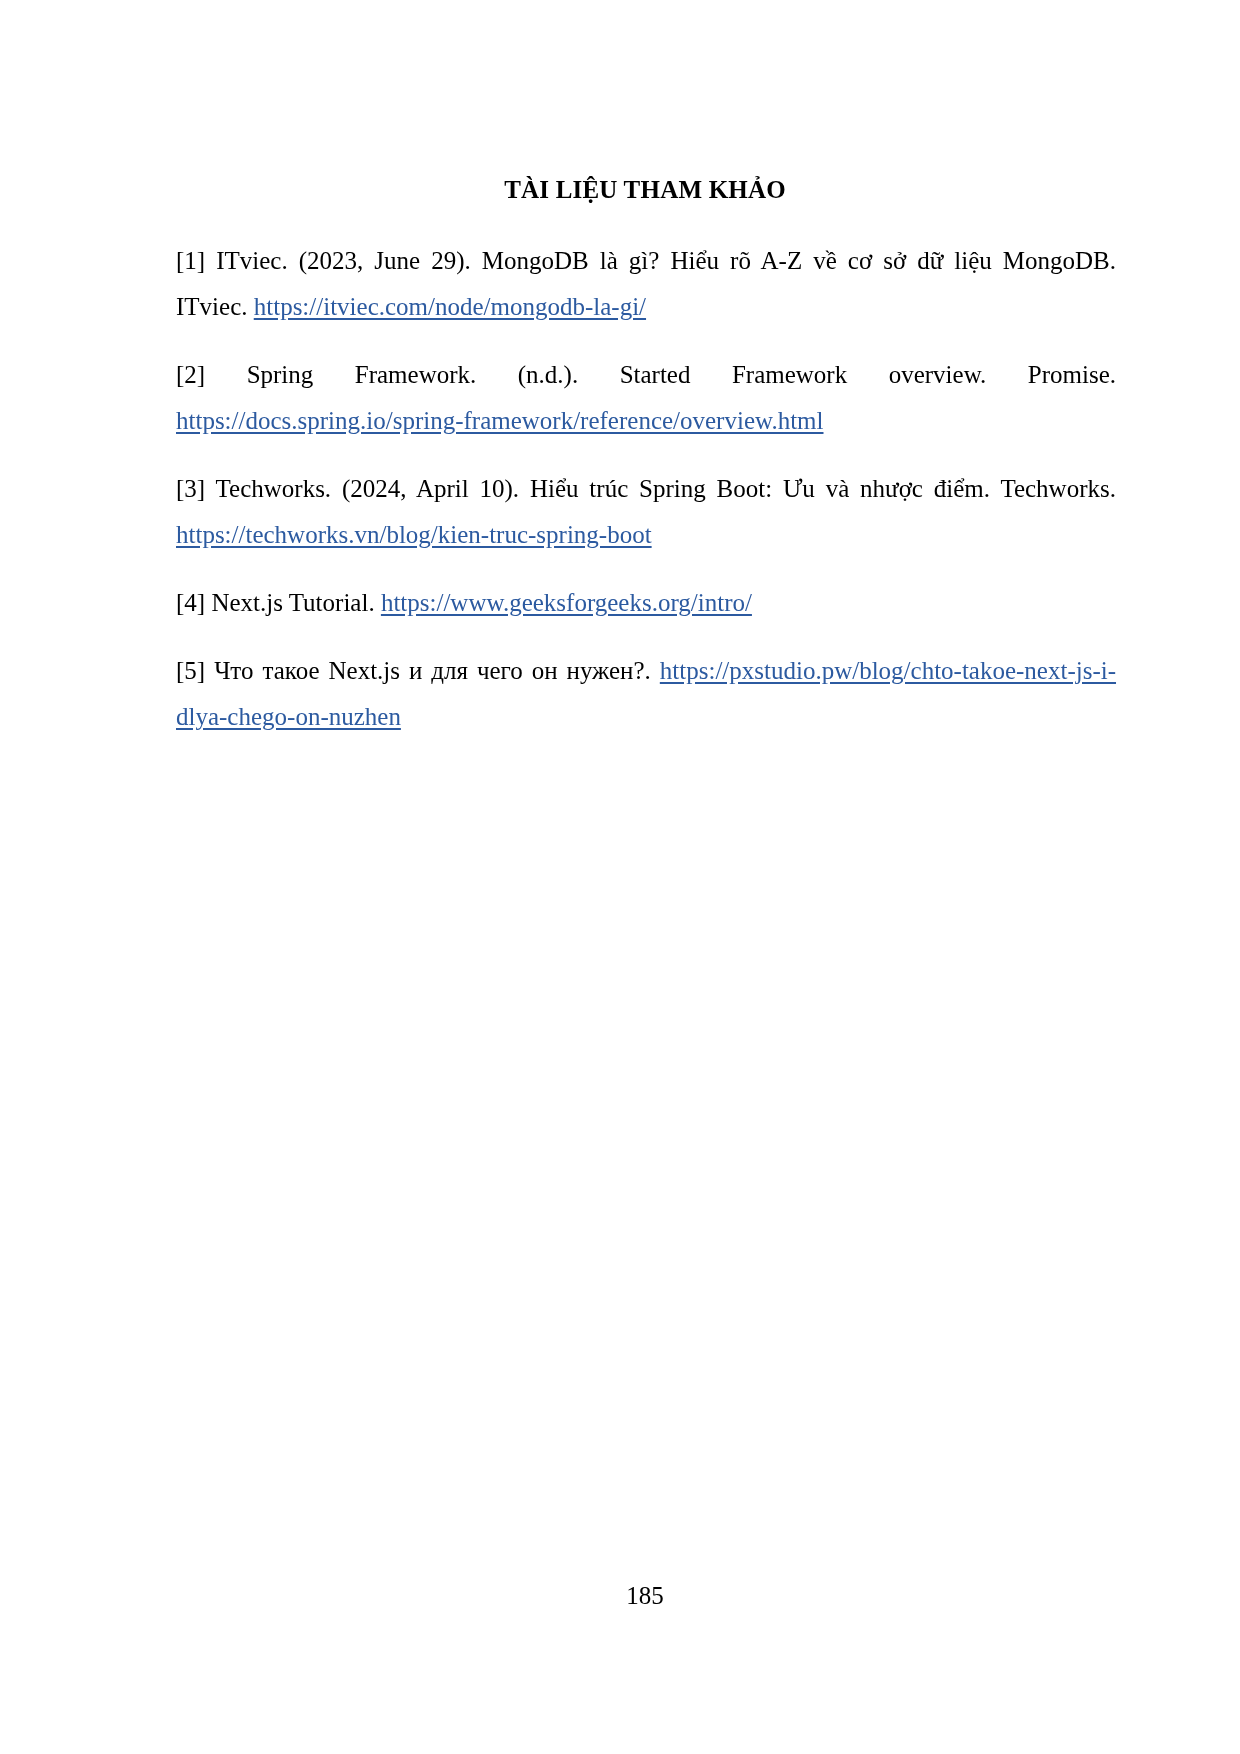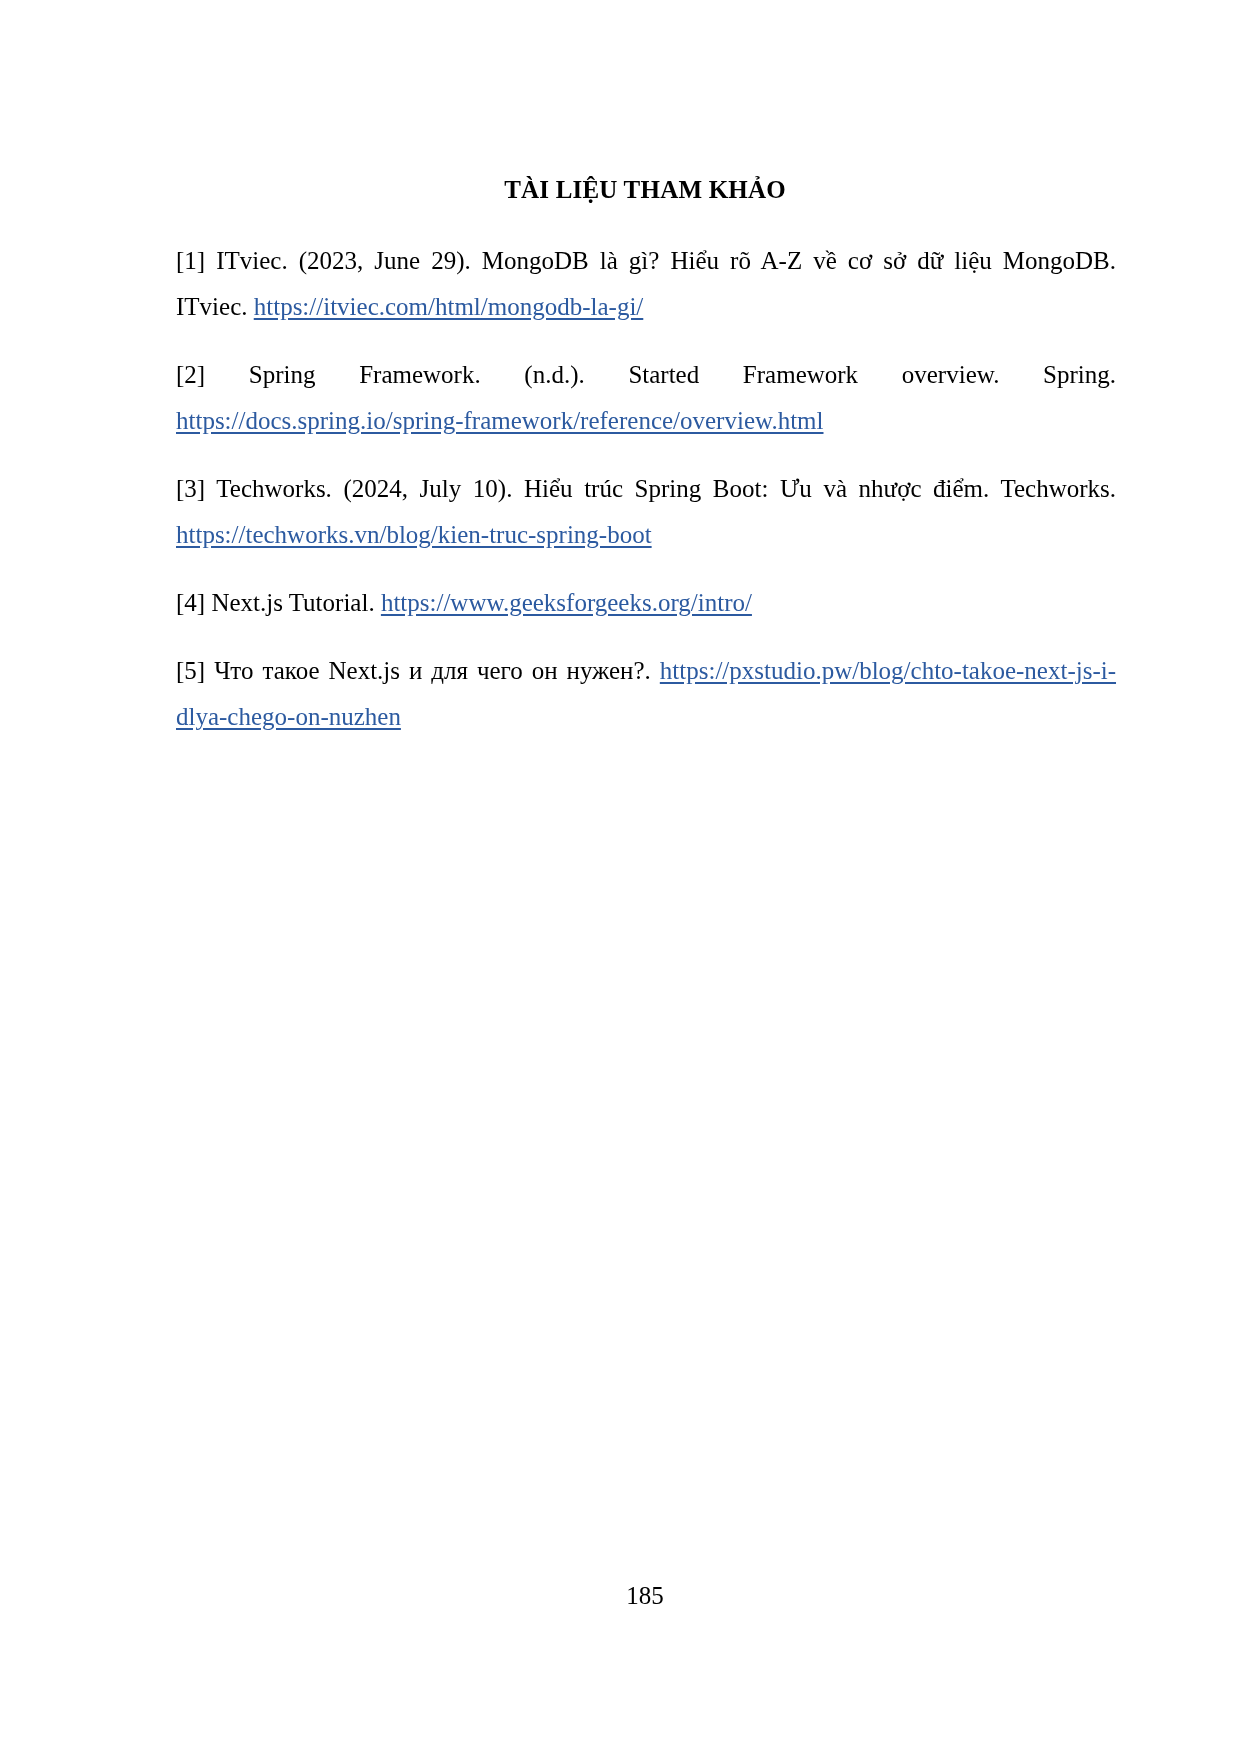--- a/index.html
+++ b/index.html
@@ -12,25 +12,25 @@
   .ref .it { }
   .ref a { color: #2c5aa0; text-decoration: underline; text-underline-offset: 3px; }
   .pagenum { position: absolute; top: 1582px; left: 0; width: 1290px; text-align: center; font-size: 25px; }
 </style>
 </head>
 <body>
 
 <div class="title">TÀI LIỆU THAM KHẢO</div>
 
 <div class="refs">
-  <p class="ref"><span>[1]</span> <span>ITviec. (2023, June 29). </span><span class="it">MongoDB là gì? Hiểu rõ A-Z về cơ sở dữ liệu MongoDB.</span><span> ITviec. </span><a>https://itviec.com/html/mongodb-la-gi/</a></p>
+  <p class="ref"><span>[1]</span> <span>ITviec. (2023, June 29). </span><span class="it">MongoDB là gì? Hiểu rõ A-Z về cơ sở dữ liệu MongoDB.</span><span> ITviec. </span><a>https://itviec.com/node/mongodb-la-gi/</a></p>
 
-  <p class="ref"><span>[2]</span> <span>Spring Framework. (n.d.). </span><span class="it">Started Framework overview</span><span>. Spring. </span><a>https://docs.spring.io/spring-framework/reference/overview.html</a></p>
+  <p class="ref"><span>[2]</span> <span>Spring Framework. (n.d.). </span><span class="it">Started Framework overview</span><span>. Promise. </span><a>https://docs.spring.io/spring-framework/reference/overview.html</a></p>
 
-  <p class="ref"><span>[3]</span> <span>Techworks. (2024, July 10). </span><span class="it">Hiểu trúc Spring Boot: Ưu và nhược điểm.</span><span> Techworks. </span><a>https://techworks.vn/blog/kien-truc-spring-boot</a></p>
+  <p class="ref"><span>[3]</span> <span>Techworks. (2024, April 10). </span><span class="it">Hiểu trúc Spring Boot: Ưu và nhược điểm.</span><span> Techworks. </span><a>https://techworks.vn/blog/kien-truc-spring-boot</a></p>
 
   <p class="ref"><span>[4]</span> <span>Next.js Tutorial. </span><a>https://www.geeksforgeeks.org/intro/</a></p>
 
   <p class="ref"><span>[5]</span> <span>Что такое Next.js и для чего он нужен?. </span><a>https://pxstudio.pw/blog/chto-takoe-next-js-i-dlya-chego-on-nuzhen</a></p>
 
 
 </div>
 
 <div class="pagenum">185</div>
 

